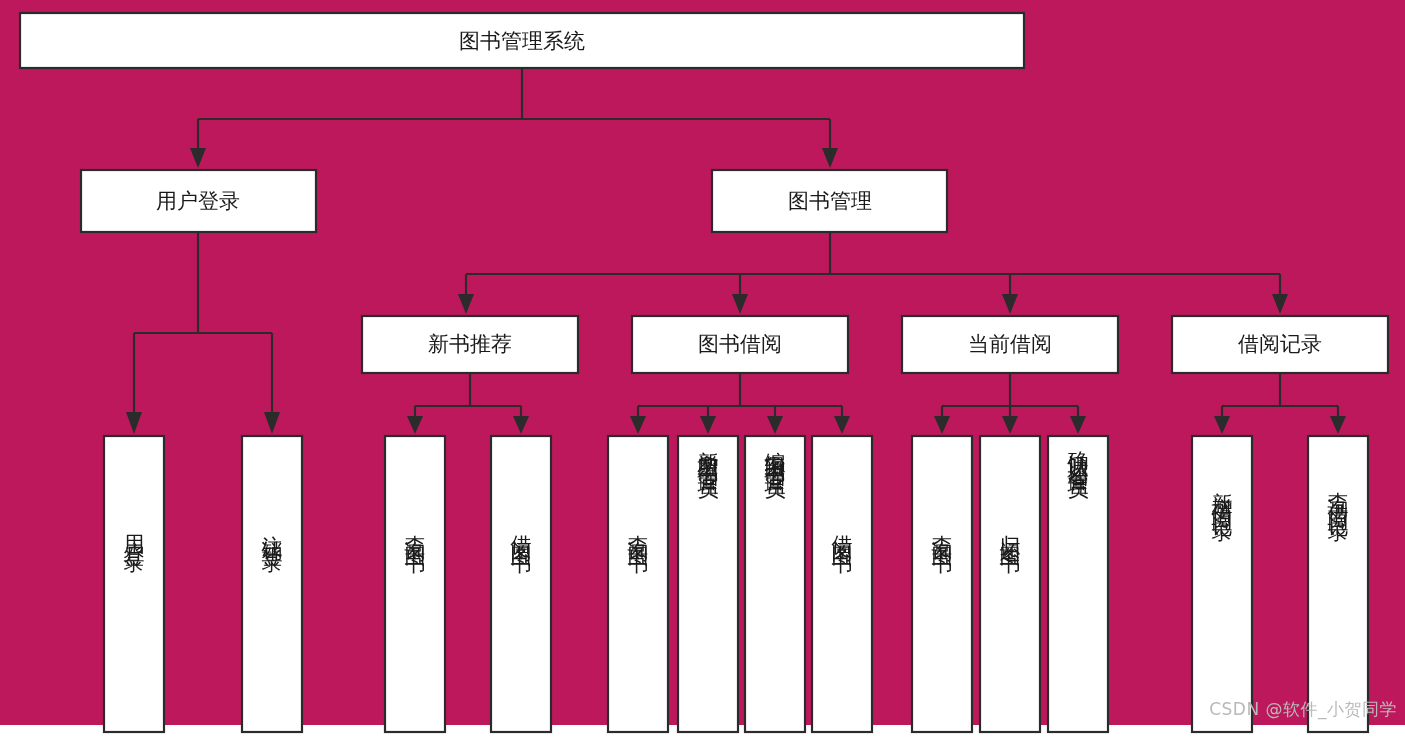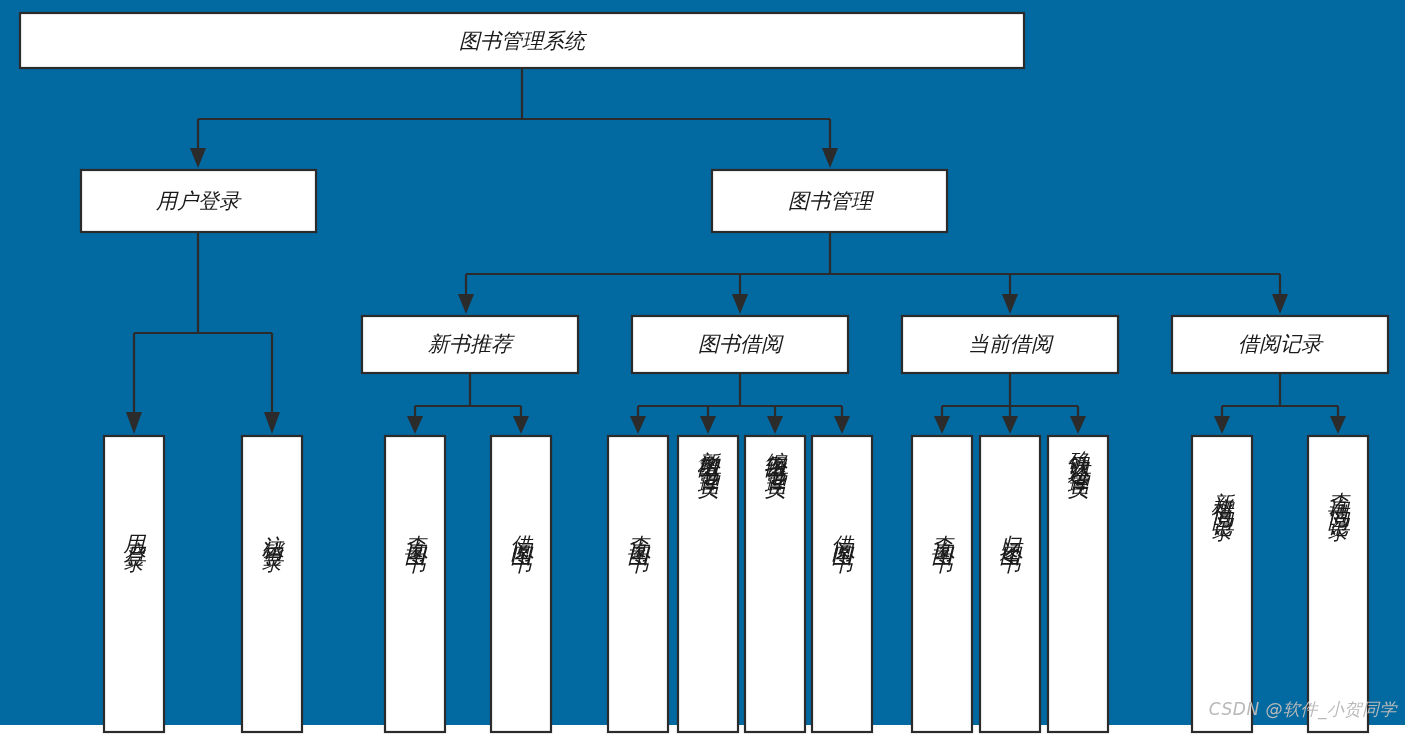--- a/index.html
+++ b/index.html
@@ -10,22 +10,21 @@
   body {
     width: 1405px;
     height: 747px;
     font-family: "DejaVu Sans", "Liberation Sans", sans-serif;
     overflow: hidden;
   }
   #diagram-root {
     position: relative;
     width: 1405px;
     height: 725px;
-    background: #0369a1;
-    font-style: italic;
+    background: #be185d;
   }
   svg#flow-svg {
     position: absolute;
     left: 0;
     top: 0;
     width: 1405px;
     height: 747px;
     display: block;
   }
   .node-box {

